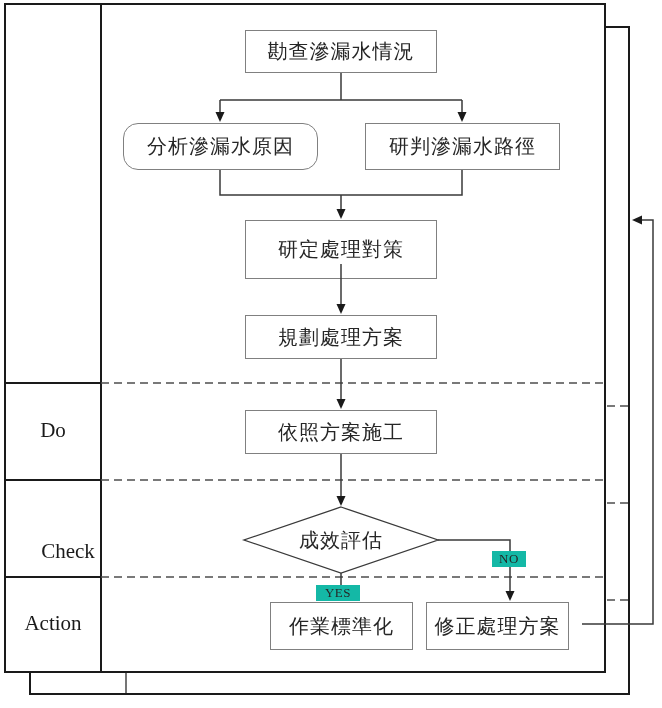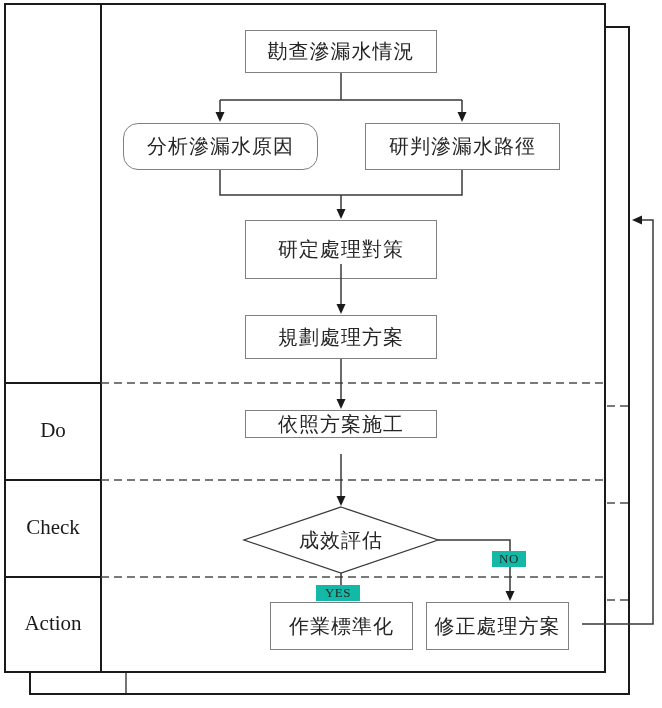--- a/index.html
+++ b/index.html
@@ -34,29 +34,29 @@
 </head>
 <body>
 
 <div class="canvas">
 
   <div class="page back-page"></div>
 
   <div class="page front-page"></div>
 
   <div class="row-label" style="top:418px;">Do</div>
-  <div class="row-label" style="top:515px;">Check</div>
+  <div class="row-label" style="top:539px;margin-left:15px;">Check</div>
   <div class="row-label" style="top:611px;">Action</div>
 
   <div class="node" style="left:245px;top:30px;width:192px;height:43px;">勘查滲漏水情況</div>
   <div class="node" style="left:123px;top:123px;width:195px;height:47px;border-radius:15px;">分析滲漏水原因</div>
   <div class="node" style="left:365px;top:123px;width:195px;height:47px;">研判滲漏水路徑</div>
   <div class="node" style="left:245px;top:220px;width:192px;height:59px;">研定處理對策</div>
   <div class="node" style="left:245px;top:315px;width:192px;height:44px;">規劃處理方案</div>
-  <div class="node" style="left:245px;top:410px;width:192px;height:28px;">依照方案施工</div>
+  <div class="node" style="left:245px;top:410px;width:192px;height:44px;">依照方案施工</div>
   <div class="node" style="left:270px;top:602px;width:143px;height:48px;">作業標準化</div>
   <div class="node" style="left:426px;top:602px;width:143px;height:48px;">修正處理方案</div>
 
   <div class="diamond-label">成效評估</div>
 
   <div class="edge-label yes">YES</div>
   <div class="edge-label no">NO</div>
 
   <svg class="overlay" width="662" height="708">
 

